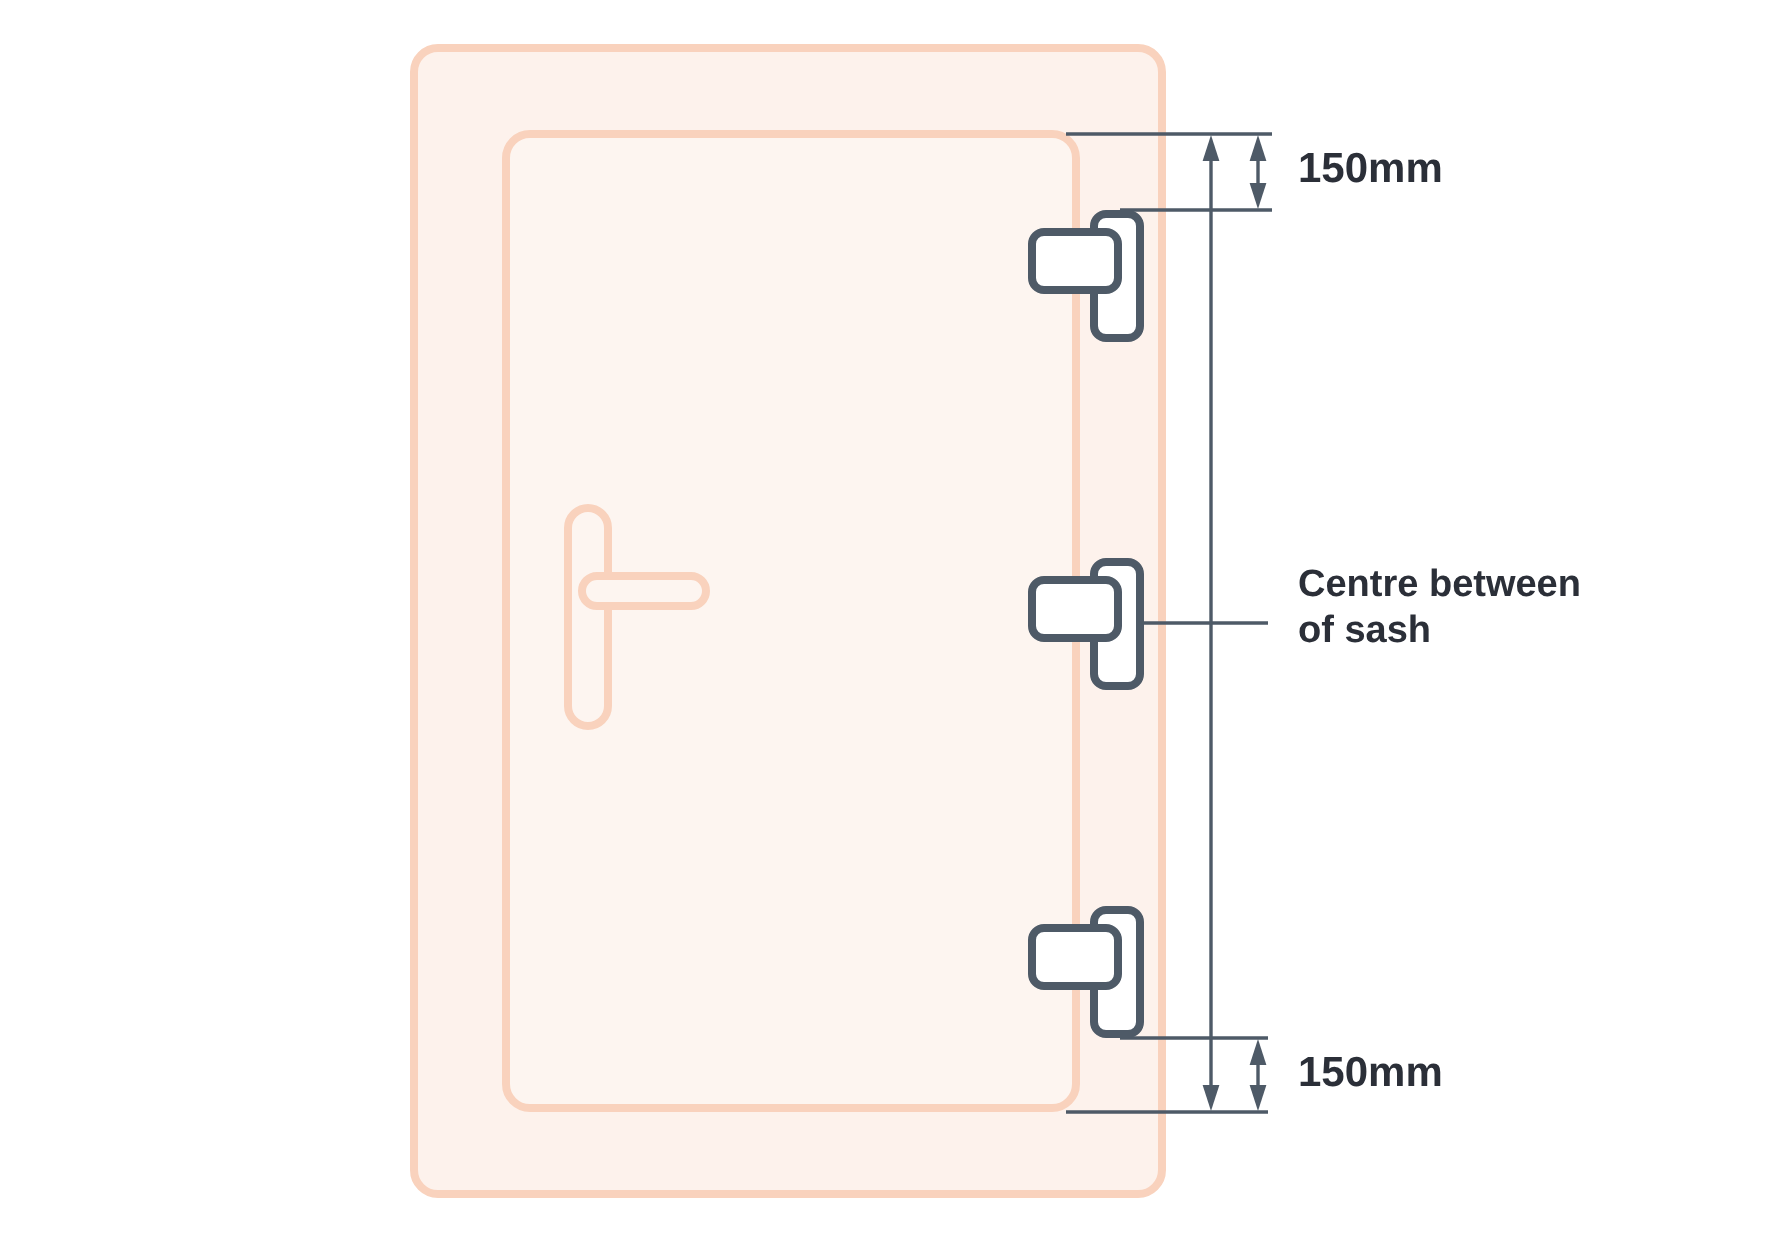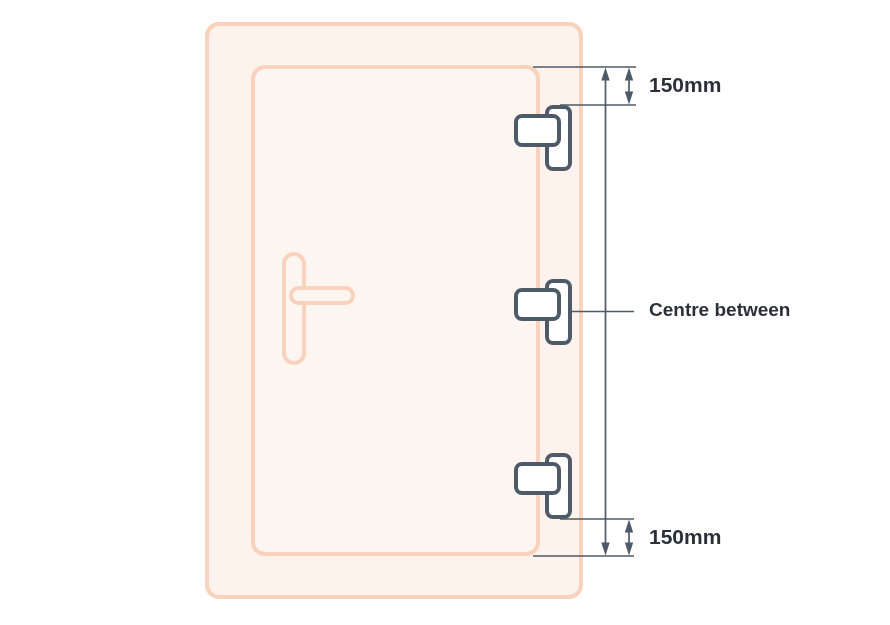--- a/index.html
+++ b/index.html
@@ -69,21 +69,21 @@
 
   
   .label{
     position:absolute;left:649px;
     color:var(--ink);font-weight:bold;
     z-index:7;white-space:nowrap;
   }
   .label-top{top:73px;font-size:21px;line-height:24px;}
   .label-bottom{top:525px;font-size:21px;line-height:24px;}
   .label-centre{top:281px;font-size:19px;line-height:23px;}
-  .label-centre span{display:block;margin-top:17px;}
+  .label-centre span{display:block;}
 </style>
 </head>
 <body>
 
 <div class="stage">
 
   <div class="door-frame"></div>
   <div class="door-sash"></div>
   <div class="handle-plate"></div>
   <div class="handle-lever"></div>
@@ -118,17 +118,18 @@
   </div>
   <div class="hinge hinge-bottom">
     <div class="hinge-plate"></div>
     <div class="hinge-leaf"></div>
   </div>
 
   <div class="label label-top">150mm</div>
 
   <div class="label label-centre">
     <span>Centre between</span>
+    <span>of sash</span>
   </div>
 
   <div class="label label-bottom">150mm</div>
 
 </div>
 
 </body></html>

